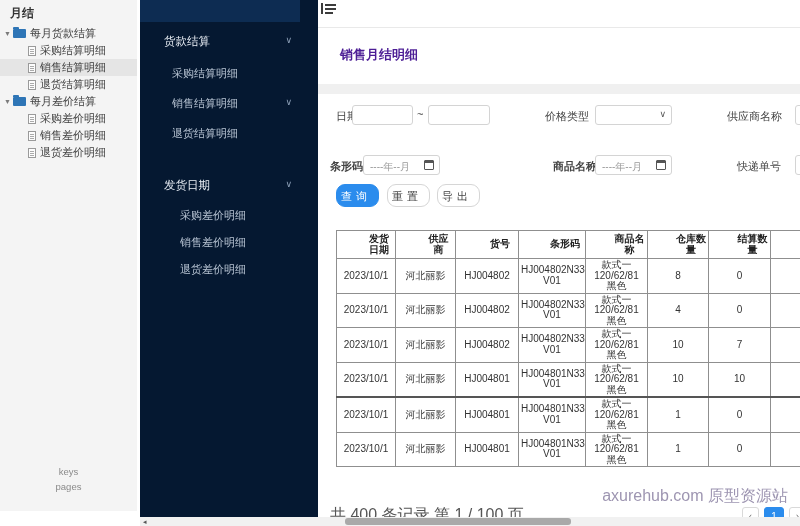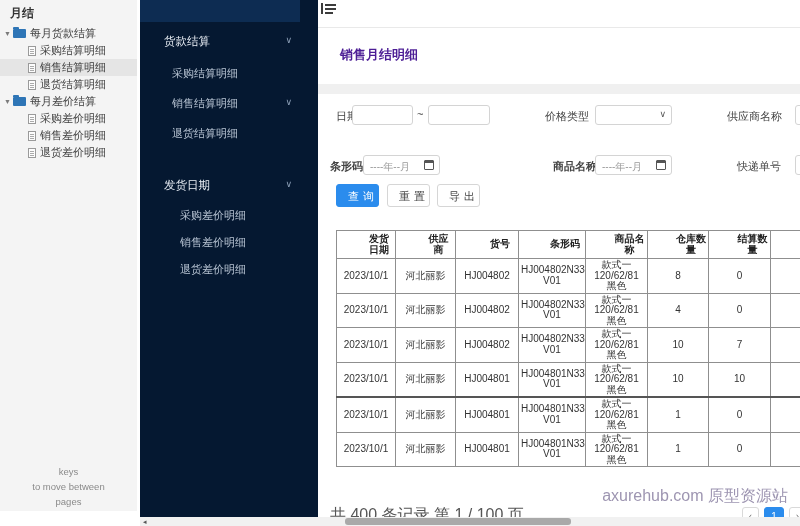--- a/index.html
+++ b/index.html
@@ -40,21 +40,21 @@
 
   .flabel { position:absolute; font-size:11px; color:#444; white-space:nowrap; }
   .flabel.bold { font-weight:700; }
   .finput { position:absolute; height:20px; border:1px solid #d4d4d4; border-radius:3px; background:#fff; font-size:11px; padding:0 4px; color:#333; }
   .fselect { position:absolute; height:20px; border:1px solid #d4d4d4; border-radius:3px; background:#fff; cursor:pointer; }
   .fselect .chev2 { position:absolute; right:5px; top:3px; font-size:9px; color:#555; }
   .fmonth { position:absolute; height:20px; border:1px solid #d4d4d4; border-radius:3px; background:#fff; cursor:pointer; }
   .fmonth .ph { position:absolute; left:6px; top:4px; font-size:10px; color:#9a9a9a; white-space:nowrap; }
   .cal { position:absolute; right:5px; top:4px; width:10px; height:10px; border:1px solid #555; border-radius:1px; background:linear-gradient(#555 0 2px, transparent 2px); }
 
-  .btn { position:absolute; top:184px; width:43px; height:23px; border-radius:3px; font-size:11px; text-align:right; line-height:22px; letter-spacing:4px; text-indent:4px; cursor:pointer; }
+  .btn { position:absolute; top:184px; width:43px; height:23px; border-radius:9px; font-size:11px; text-align:left; line-height:22px; letter-spacing:4px; text-indent:4px; cursor:pointer; }
   .btn.primary { background:#2b8ced; color:#fff; border:1px solid #2b8ced; }
   .btn.ghost { background:#fff; color:#444; border:1px solid #d6d6d6; }
 
   .table-wrap { position:absolute; left:18px; top:230px; width:464px; overflow:hidden; }
   table { border-collapse:collapse; table-layout:fixed; width:554px; }
   th, td { border:1px solid #8f8f8f; text-align:center; vertical-align:middle; font-size:10px; line-height:10.5px; padding:1px 2px; white-space:pre-line; overflow:hidden; }
   th { font-weight:700; color:#222; height:28px;padding-left:28px; }
   td { color:#333; height:21px; }
   col.c1{width:59px} col.c2{width:60px} col.c3{width:63px} col.c4{width:67px}
   col.c5{width:62px} col.c6{width:61px} col.c7{width:62px} col.c8{width:120px}
@@ -109,21 +109,20 @@
       <span class="doc"></span>
       <span class="lbl-i">销售差价明细</span>
     </div>
     <div class="sm-row" style="top:144px">
       <span class="doc"></span>
       <span class="lbl-i">退货差价明细</span>
     </div>
 
     <div class="sm-footer">
       <div>keys</div>
-      <div>to move between</div>
       <div>pages</div>
     </div>
   </aside>
 
   <nav id="navpanel">
     <div class="nav-header"></div>
 
     <div class="nav-group" style="top:34px">
       <span>货款结算</span>
       <span class="chev">∨</span>

